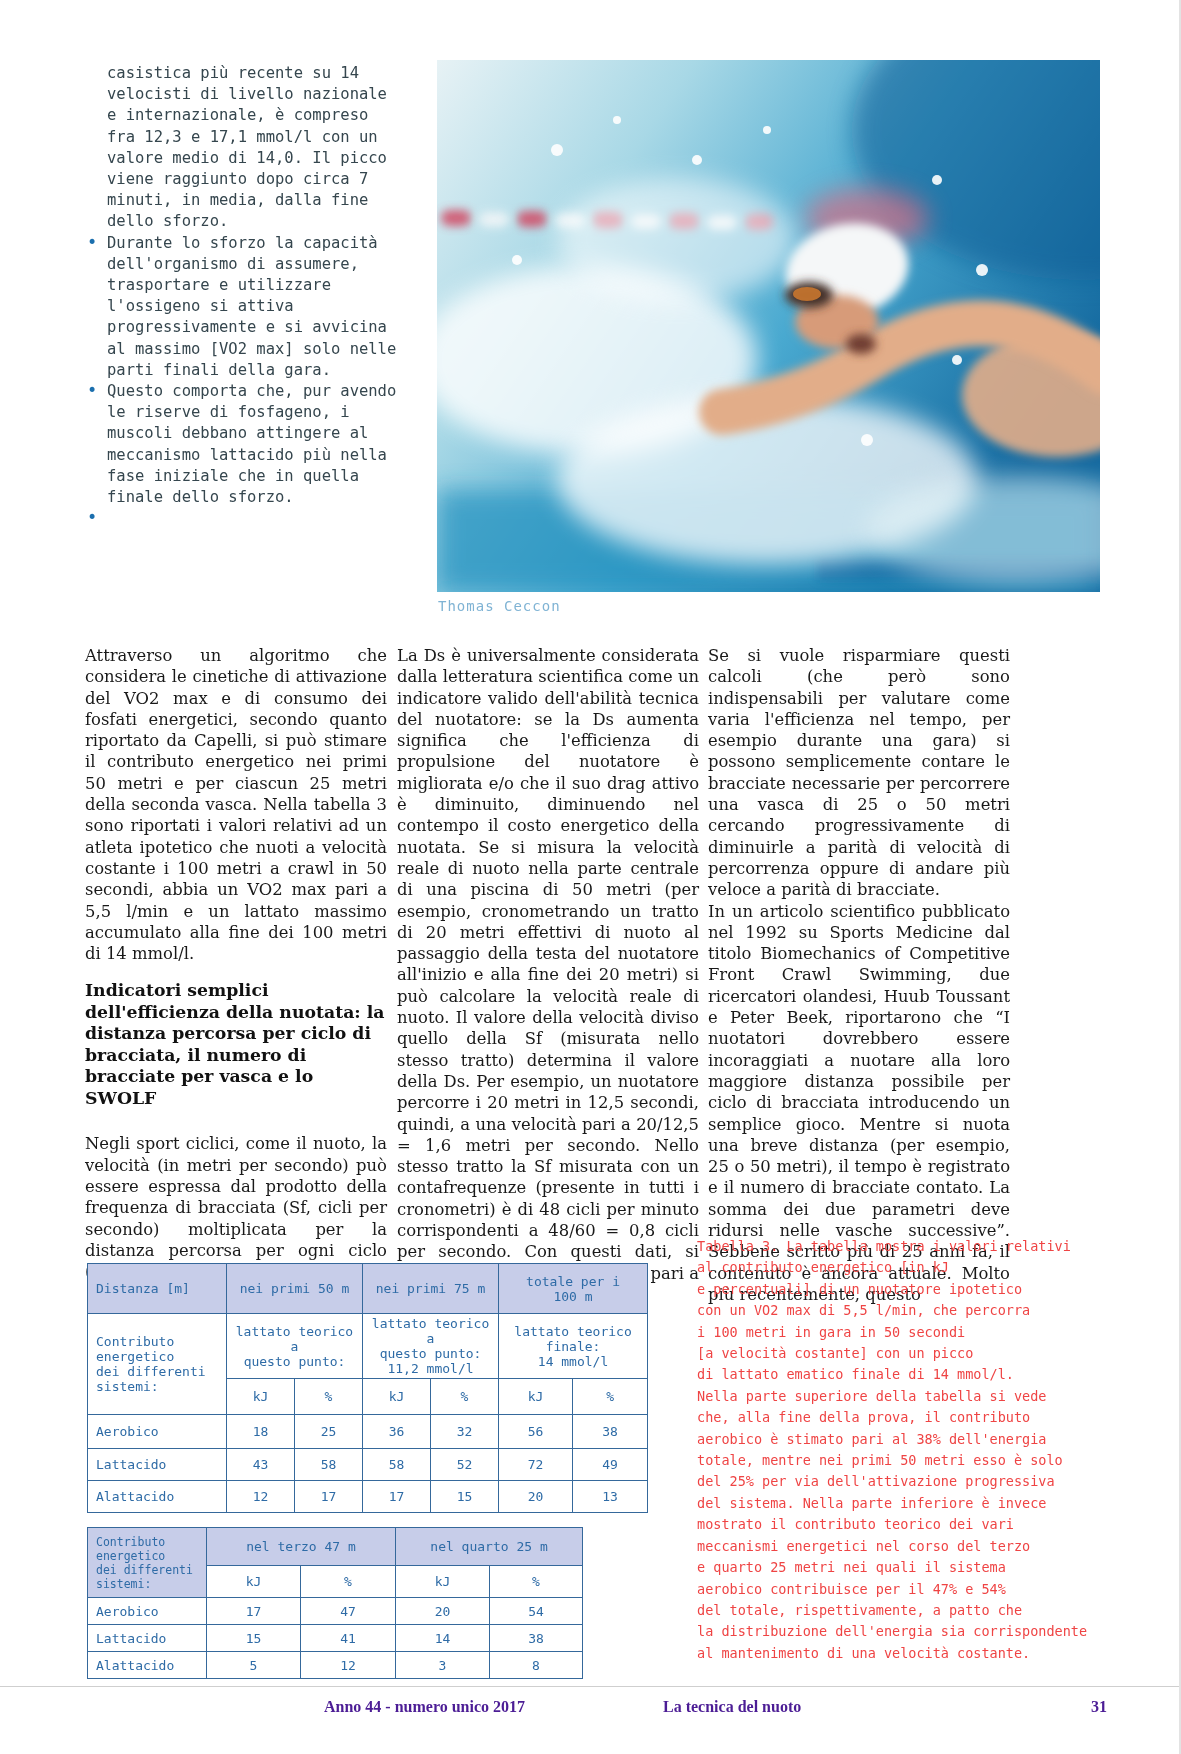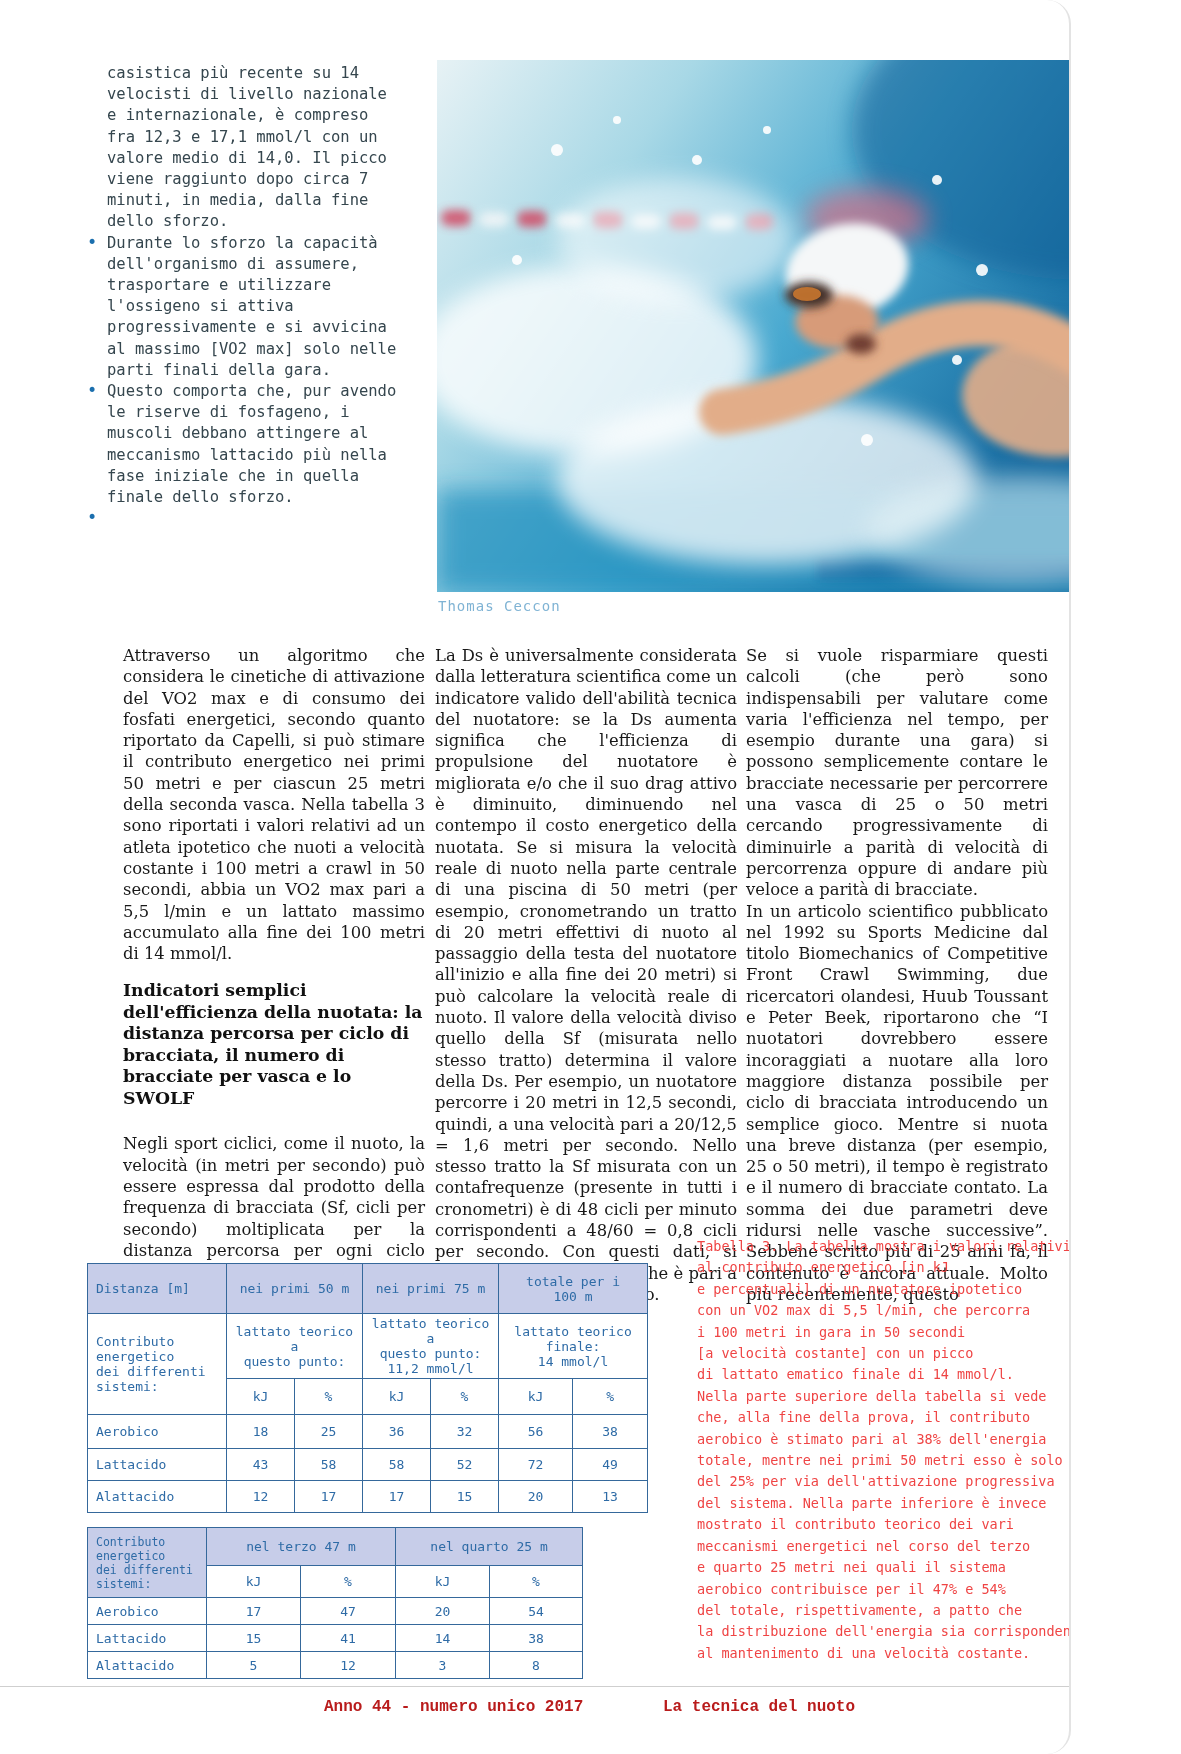--- a/index.html
+++ b/index.html
@@ -1,21 +1,20 @@
 <!DOCTYPE html>
 <html lang="it"><head>
 <meta charset="utf-8">
 <style>
   * { margin:0; padding:0; box-sizing:border-box; }
   html,body { background:#ffffff; }
   .page {
-    position:relative; width:1071px; height:1754px; background:#ffffff;
+    position:relative; width:1181px; height:1754px; background:#ffffff;
     font-family:"DejaVu Serif", serif; color:#1b1b1b; overflow:hidden;
     border-right:2px solid #e3e3e3;
-    border-radius:24px;
   }
   .pre { white-space:pre-line; }
 
   
   .lead-list {
     position:absolute; left:85px; top:63px; width:316px;
     font-family:"DejaVu Sans Mono", monospace; font-size:15.5px;
     line-height:21.2px; color:#35464e;
   }
   .lead-item { position:relative; padding-left:22px; }
@@ -25,21 +24,21 @@
   .photo { position:absolute; left:437px; top:60px; width:663px; height:532px; overflow:hidden; background:#58b0d4; }
   .photo svg { display:block; }
   .photo-caption {
     position:absolute; left:438px; top:598px;
     font-family:"DejaVu Sans Mono", monospace; font-size:14px;
     letter-spacing:1px; color:#7fb3d4;
   }
 
   
   .col { position:absolute; top:645px; width:302px; text-align:justify;
-         font-size:16.4px; line-height:21.3px; color:#191919;margin-left:38px; }
+         font-size:16.4px; line-height:21.3px; color:#191919; }
   .col-1 { left:85px; }
   .col-2 { left:397px; }
   .col-3 { left:708px; }
   .col p { margin:0; }
   .col .heading {
     margin-top:16px; margin-bottom:24px; font-weight:bold;
     font-size:17.3px; line-height:21.5px; text-align:left; color:#111;
   }
 
   
@@ -63,22 +62,22 @@
   .table-caption {
     position:absolute; left:697px; top:1236px; width:400px;
     font-family:"DejaVu Sans Mono", monospace; font-size:13.5px;
     line-height:21.4px; color:#ef4444;
   }
 
   
   .footer {
     position:absolute; left:0; top:1686px; width:1181px; height:50px;
     border-top:1px solid #cfcfcf;
-    font-family:Liberation Mono, monospace; font-weight:bold;
-    font-size:16px; color:#b91c1c;
+    font-family:Liberation Serif, serif; font-weight:bold;
+    font-size:16px; color:#4c1d95;
   }
   .footer-issue   { position:absolute; left:324px; top:11px; }
   .footer-section { position:absolute; left:663px; top:11px; }
   .footer-page    { position:absolute; right:74px; top:11px; }
 </style>
 </head>
 <body>
 
 <div class="page">
 

